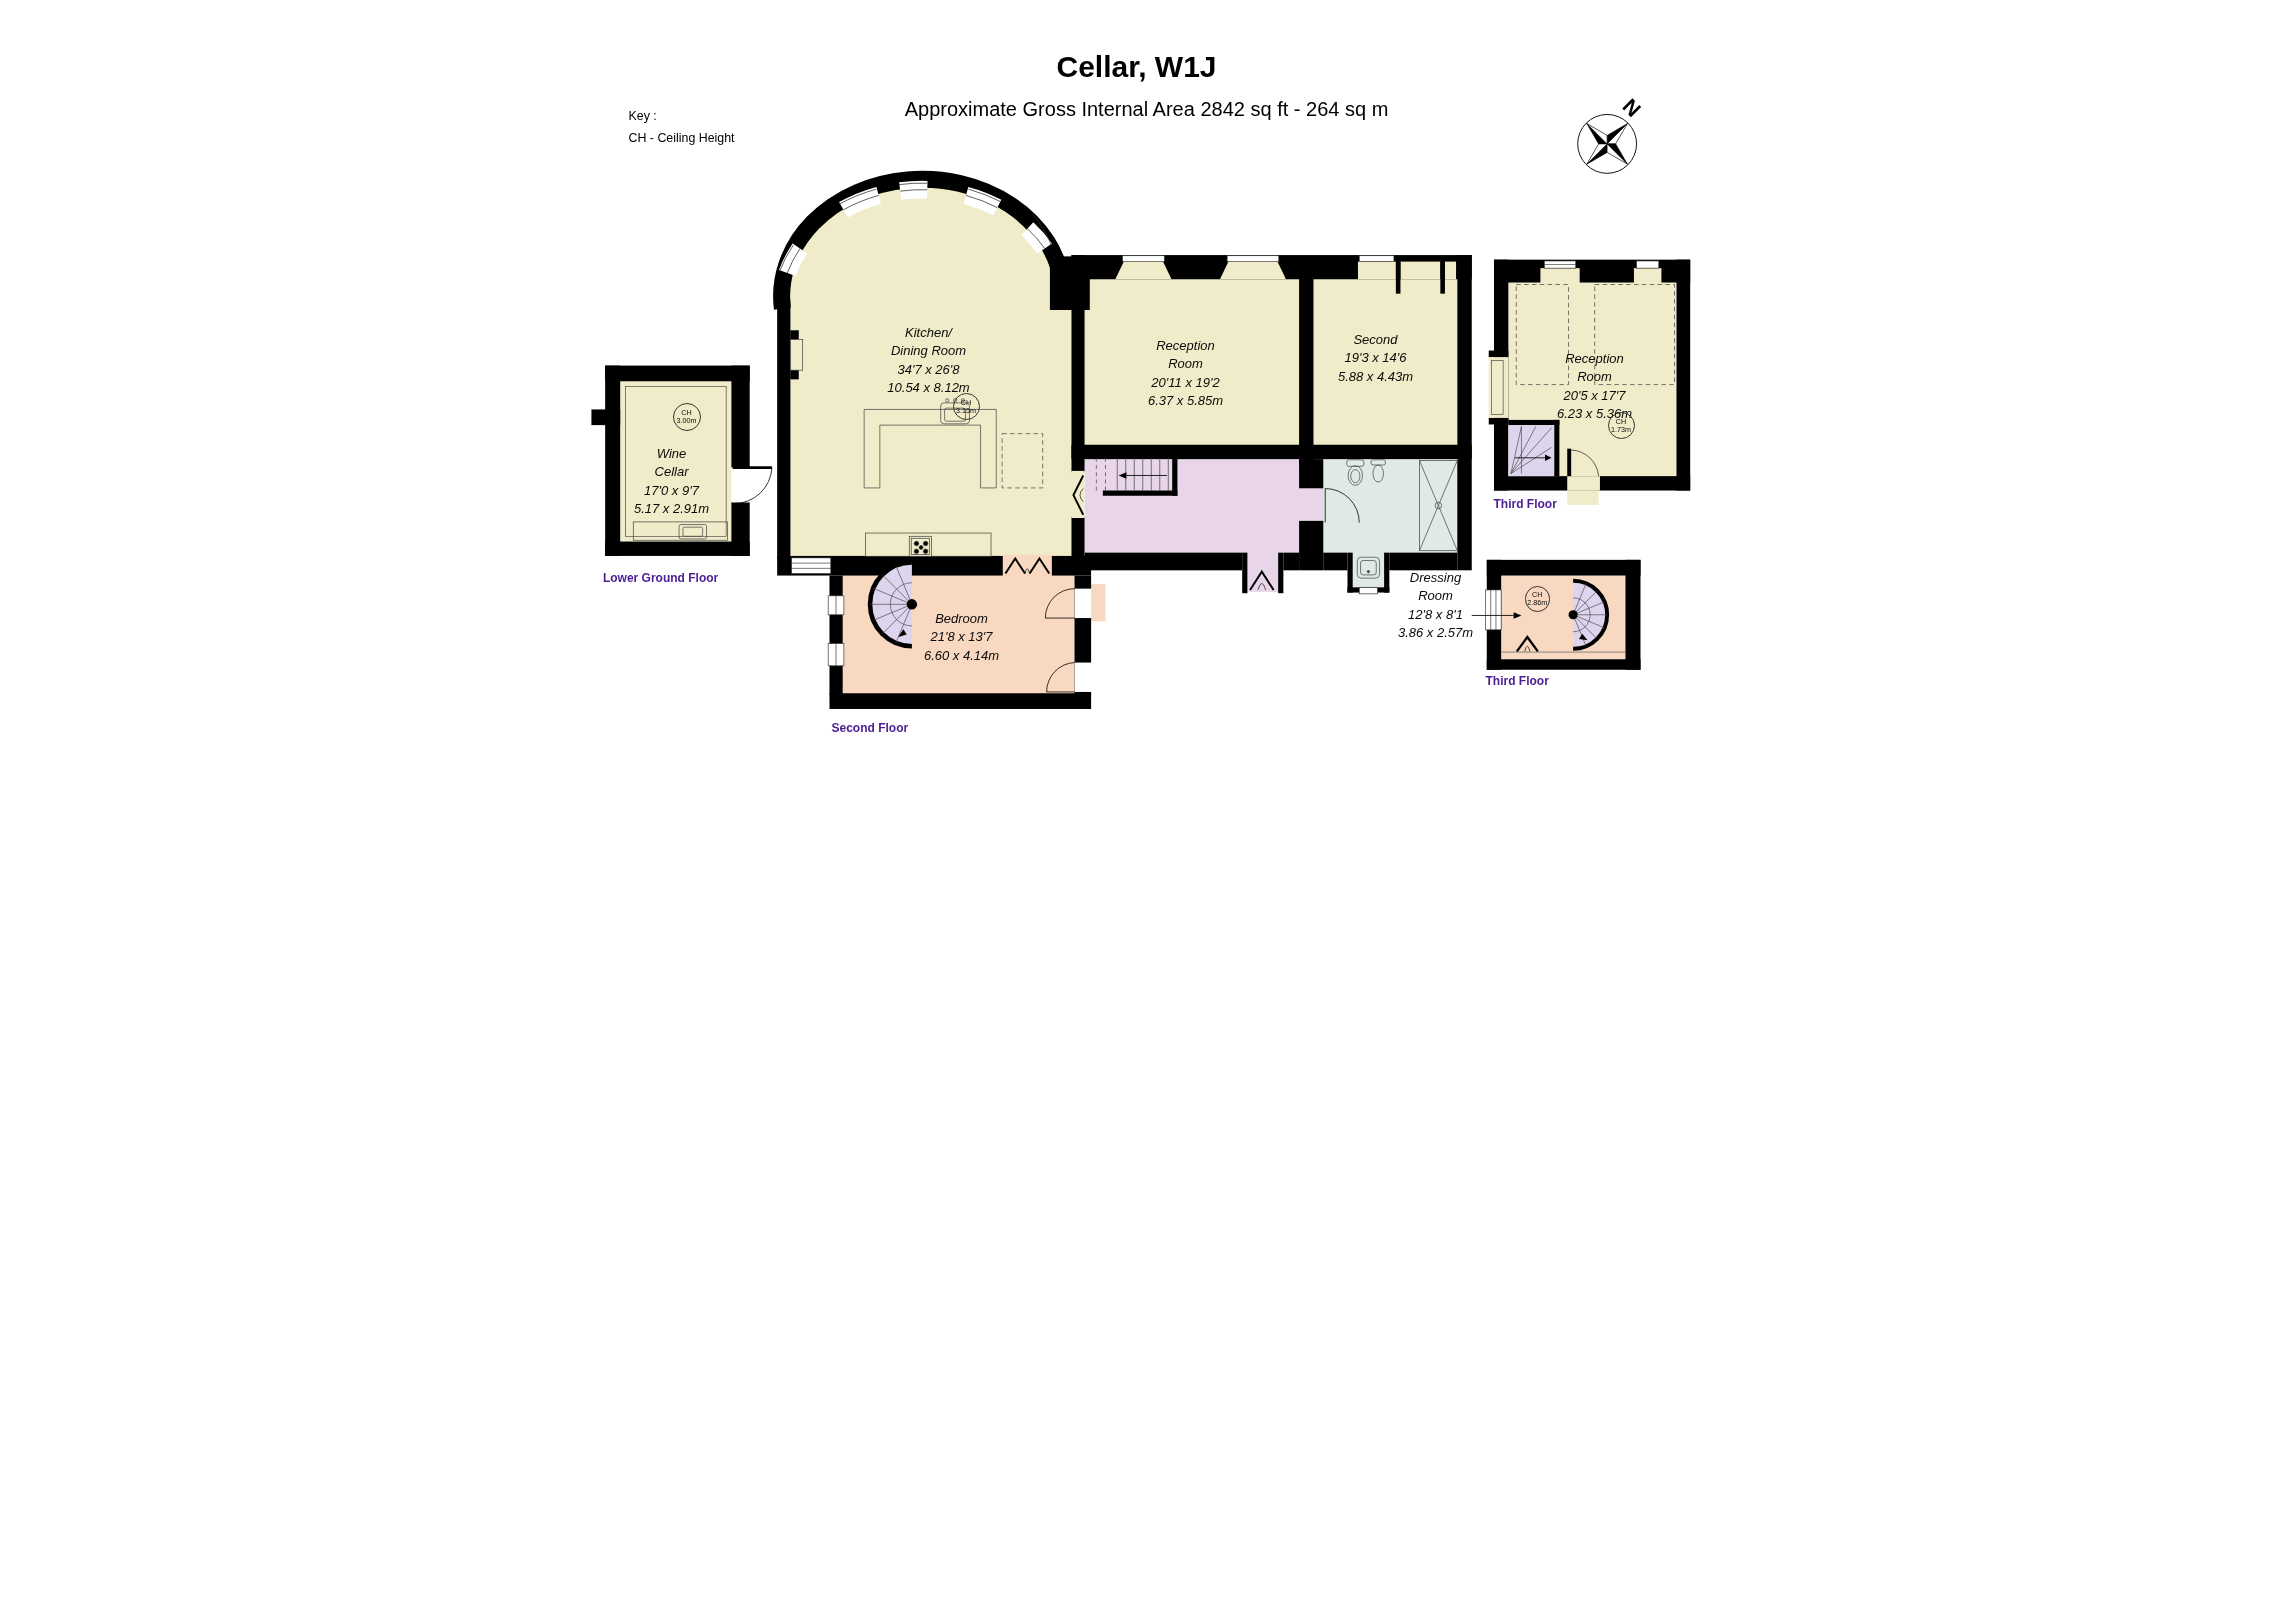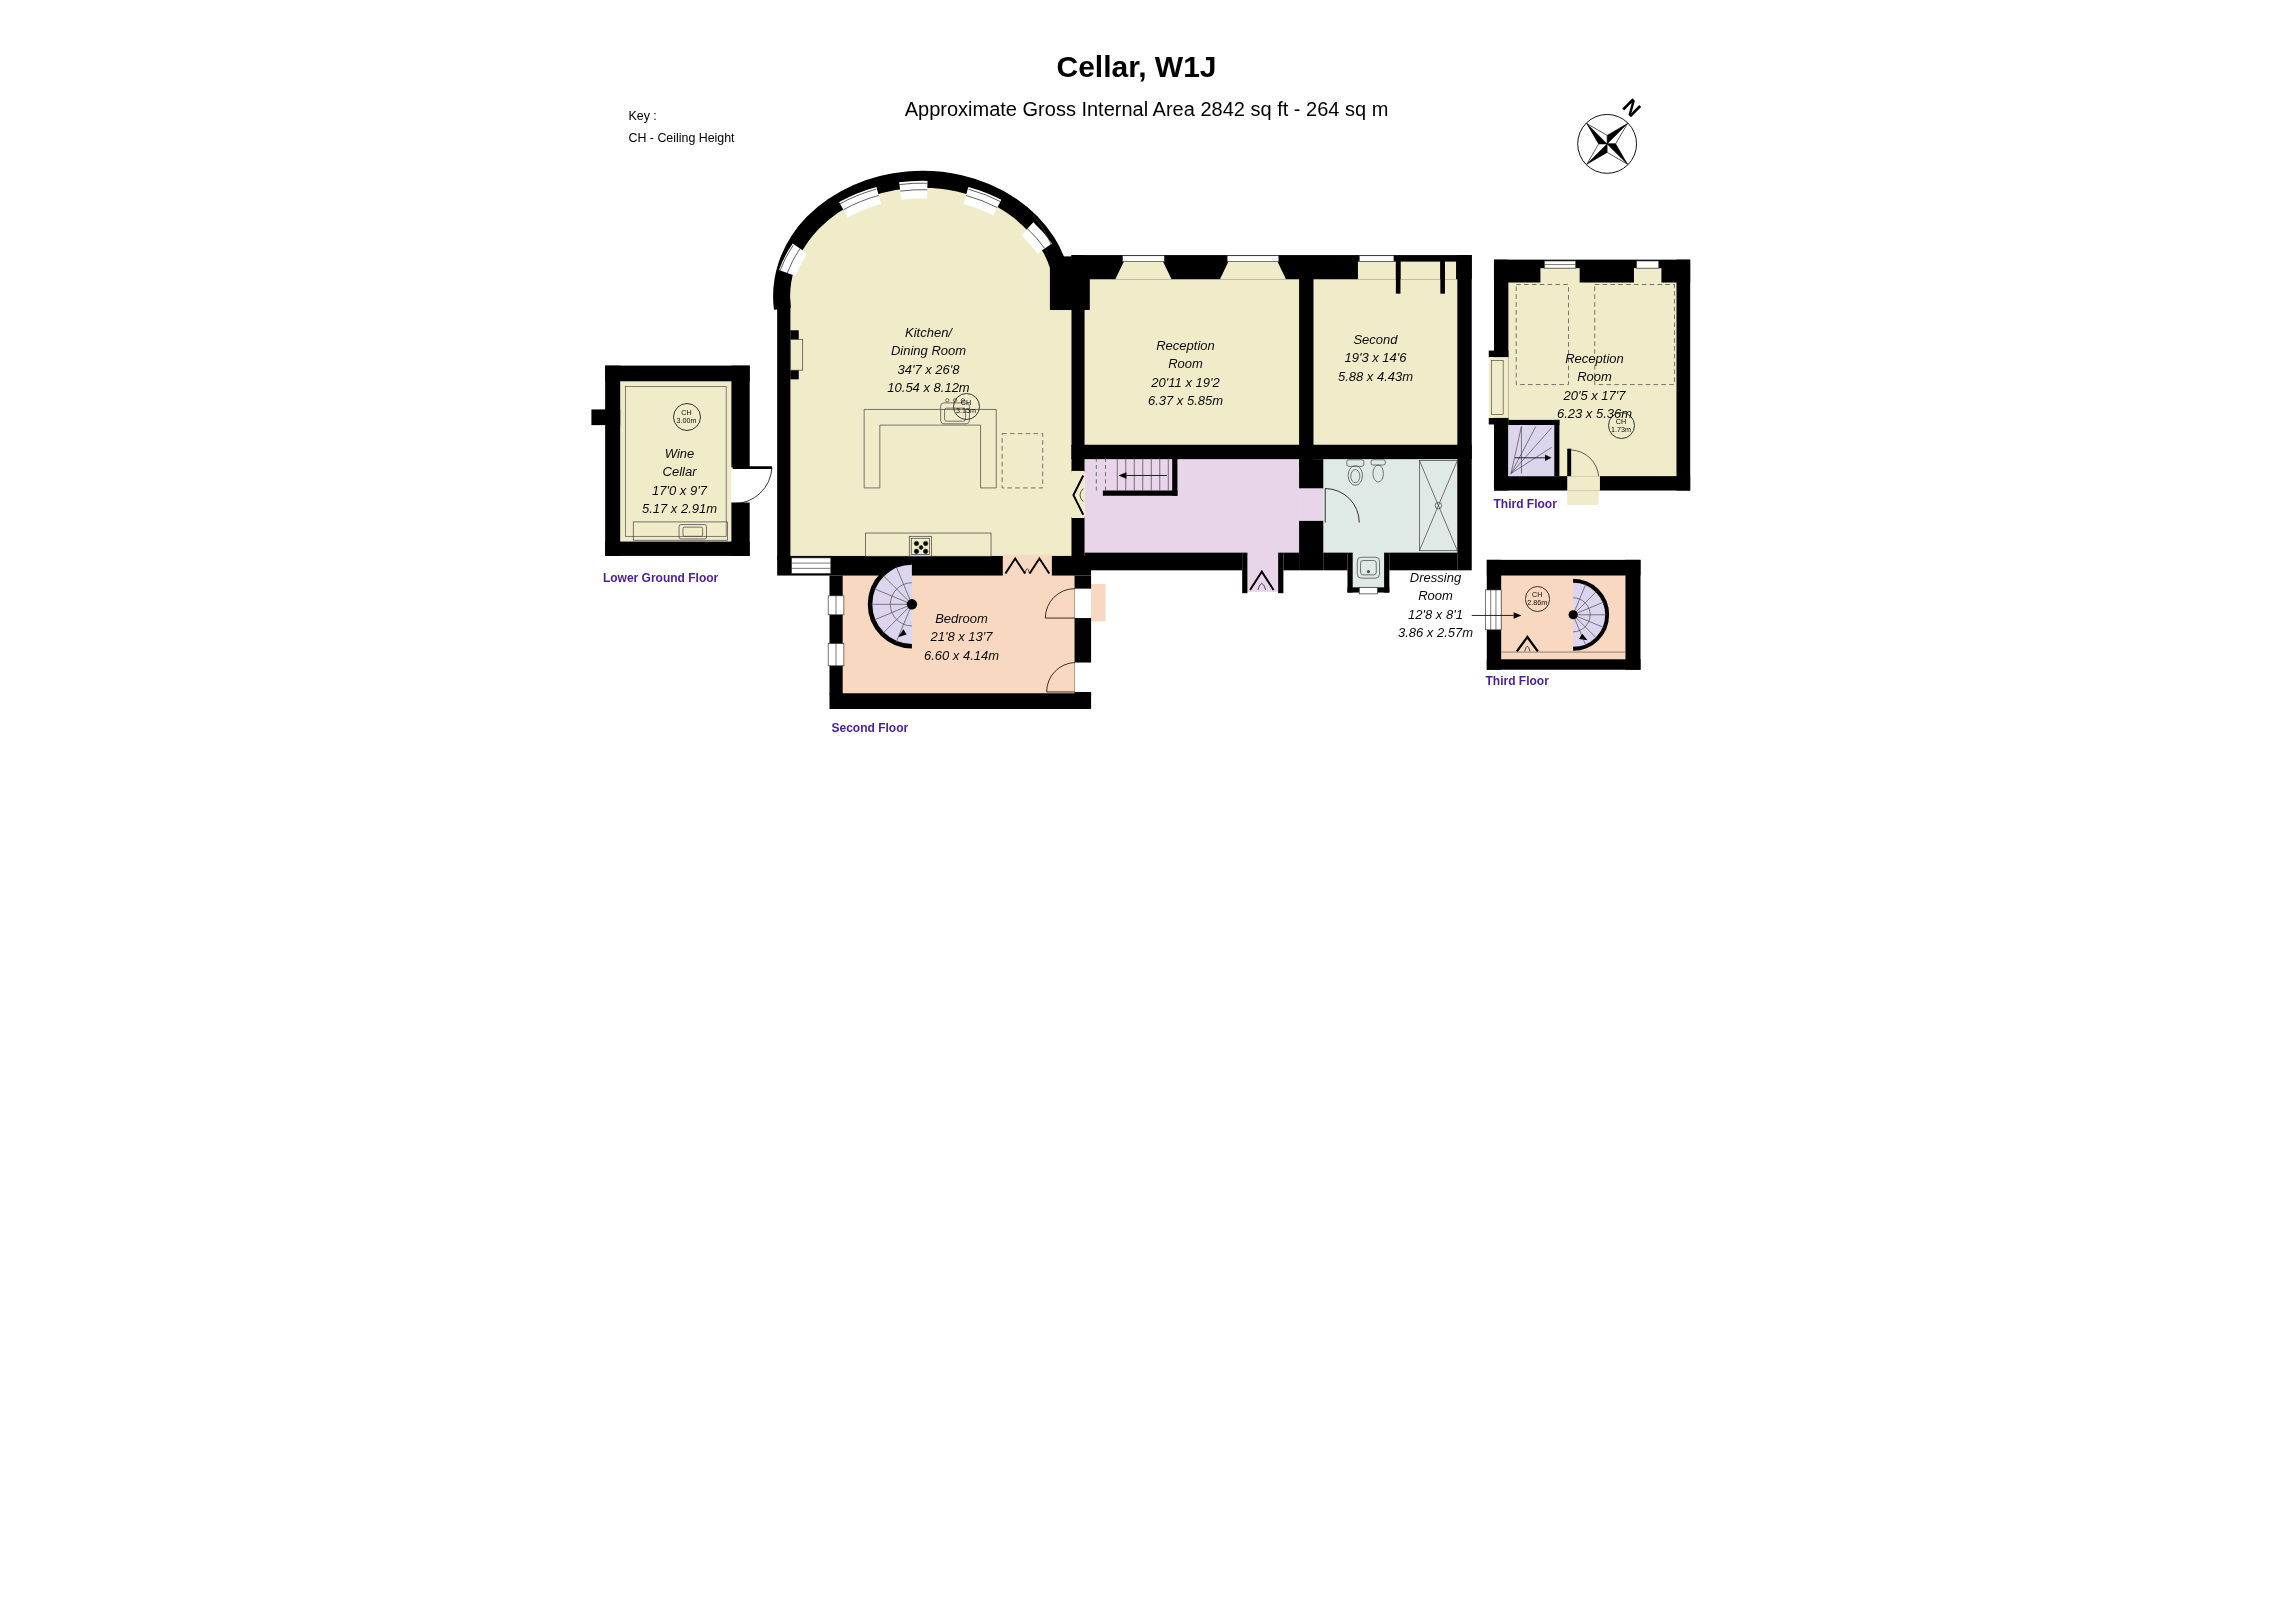--- a/index.html
+++ b/index.html
@@ -357,21 +357,21 @@
   <div class="room-label" style="left:802px;top:331px;">
     <div>Second</div>
       <div>19'3 x 14'6</div>
     <div>5.88 x 4.43m</div>
   </div>
   <div class="room-label" style="left:388px;top:610px;">
     <div>Bedroom</div>
       <div>21'8 x 13'7</div>
     <div>6.60 x 4.14m</div>
   </div>
-  <div class="room-label" style="left:106px;top:445px;">
+  <div class="room-label" style="left:98px;top:445px;">
     <div>Wine</div>
       <div>Cellar</div>
     <div>17'0 x 9'7</div>
       <div>5.17 x 2.91m</div>
   </div>
   <div class="room-label" style="left:1021px;top:350px;">
     <div>Reception</div>
       <div>Room</div>
     <div>20'5 x 17'7</div>
       <div>6.23 x 5.36m</div>

